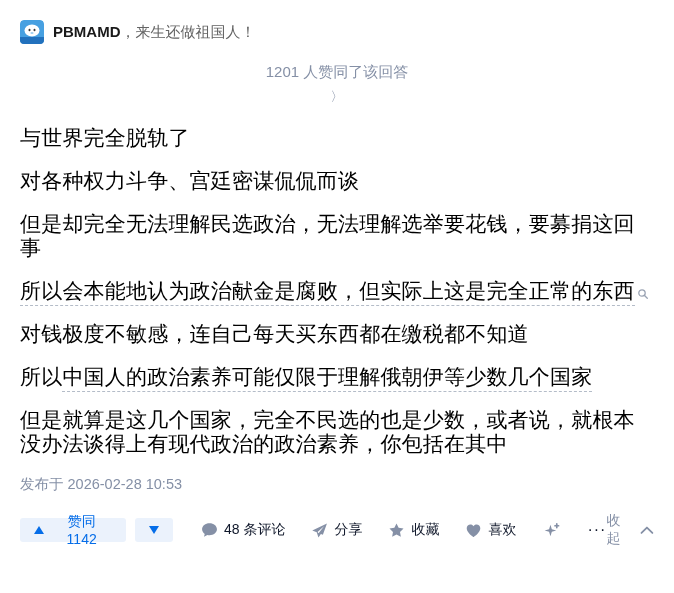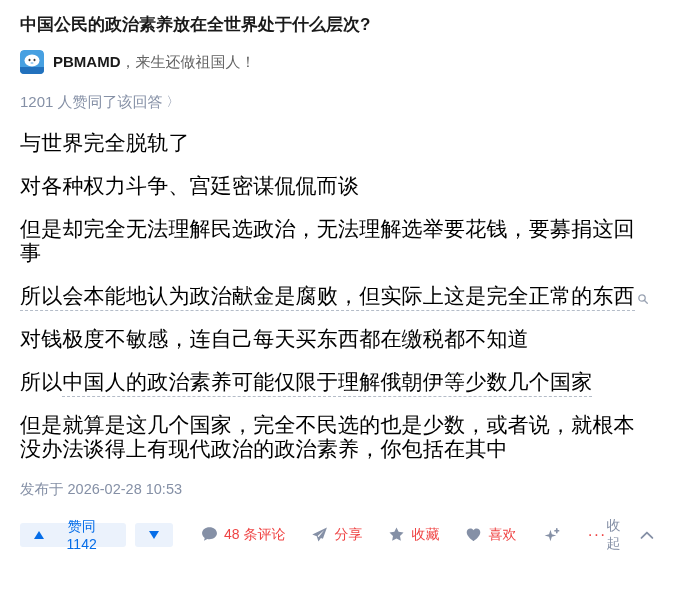--- a/index.html
+++ b/index.html
@@ -5,45 +5,44 @@
   html,body{margin:0;padding:0;background:#fff;}
   body{font-family:"Liberation Sans","DejaVu Sans",sans-serif;color:#1a1a1a;}
   .page{width:674px;height:593px;box-sizing:border-box;padding:8px 20px 12px 20px;background:#fff;overflow:hidden;}
   .q-title{font-size:17px;line-height:26px;font-weight:700;margin:4px 0 0 0;color:#1a1a1a;cursor:pointer;}
   .author-row{display:flex;align-items:center;margin-top:12px;height:24px;}
   .avatar{width:24px;height:24px;border-radius:4px;overflow:hidden;flex:0 0 auto;cursor:pointer;}
   .author-text{margin-left:9px;font-size:15px;line-height:24px;}
   .author-name{font-weight:700;color:#1a1a1a;cursor:pointer;}
   .author-sep{color:#646464;}
   .author-bio{color:#646464;}
-  .meta-row{margin-top:17px;font-size:15px;line-height:21px;color:#8590a6;cursor:pointer;display:flex;align-items:center;gap:4px;}
+  .meta-row{margin-top:17px;font-size:15px;line-height:21px;color:#8590a6;cursor:pointer;display:flex;align-items:center;gap:4px;flex-direction:column;}
   .meta-row .chev{font-size:13px;}
   .answer-body p{font-size:21px;line-height:24px;margin:19px 0;color:#000000;letter-spacing:0.2px;}
   .answer-body{margin-top:0;}
   .entity{border-bottom:1px dashed #b4bcc8;padding-bottom:3px;cursor:pointer;}
   .entity-search{margin-left:2px;vertical-align:-2px;cursor:pointer;}
   .date-row{margin-top:2px;font-size:14.5px;color:#8590a6;}
   .toolbar{margin-top:18px;display:flex;align-items:center;}
   .vote{display:inline-flex;align-items:center;justify-content:center;height:24px;border:none;border-radius:3px;background:#ebf2fc;color:#056de8;font-size:14px;font-family:inherit;cursor:pointer;padding:0 14px;}
   .vote.up{gap:7px;min-width:100px;}
   .vote.down{margin-left:9px;width:38px;padding:0;}
   .tri-up{width:0;height:0;border-left:5px solid transparent;border-right:5px solid transparent;border-bottom:8px solid #056de8;display:inline-block;}
   .tri-down{width:0;height:0;border-left:5px solid transparent;border-right:5px solid transparent;border-top:8px solid #056de8;display:inline-block;}
-  .action{display:inline-flex;gap:6px;color:#ef4444;font-size:14px;cursor:pointer;margin-left:26px;white-space:nowrap;}
+  .action{display:inline-flex;align-items:center;gap:6px;color:#0f172a;font-size:14px;cursor:pointer;margin-left:26px;white-space:nowrap;}
   .action:first-of-type{margin-left:28px;}
   .action svg{display:block;}
   .more-dots{font-size:16px;letter-spacing:1px;line-height:14px;}
   .collapse{margin-left:auto;display:inline-flex;align-items:center;gap:6px;color:#8590a6;font-size:14px;cursor:pointer;}
 </style>
 </head>
 <body>
 
 <div class="page">
 
-  <h1 class="q-title">中国公民的政治素养放在全世界处于什么层次?</h1>
 
   <div class="author-row">
     <div class="avatar">
       <svg width="24" height="24" viewBox="0 0 24 24">
         <rect x="0" y="0" width="24" height="24" rx="4" fill="#47a0e1"></rect>
         <rect x="0" y="17" width="24" height="7" fill="#2271bd"></rect>
         <ellipse cx="12" cy="10.5" rx="7.5" ry="6" fill="#ffffff"></ellipse>
         <ellipse cx="9.5" cy="10" rx="1" ry="1.2" fill="#3a3a3a"></ellipse>
         <ellipse cx="14.5" cy="10" rx="1" ry="1.2" fill="#3a3a3a"></ellipse>
         <ellipse cx="12" cy="13" rx="1.6" ry="1" fill="#9fd0f0"></ellipse>

